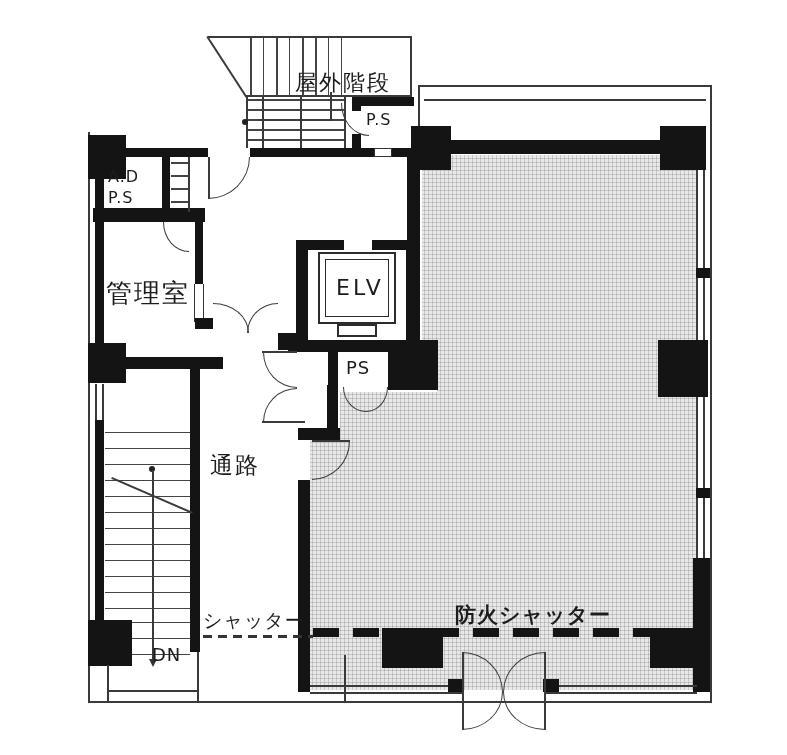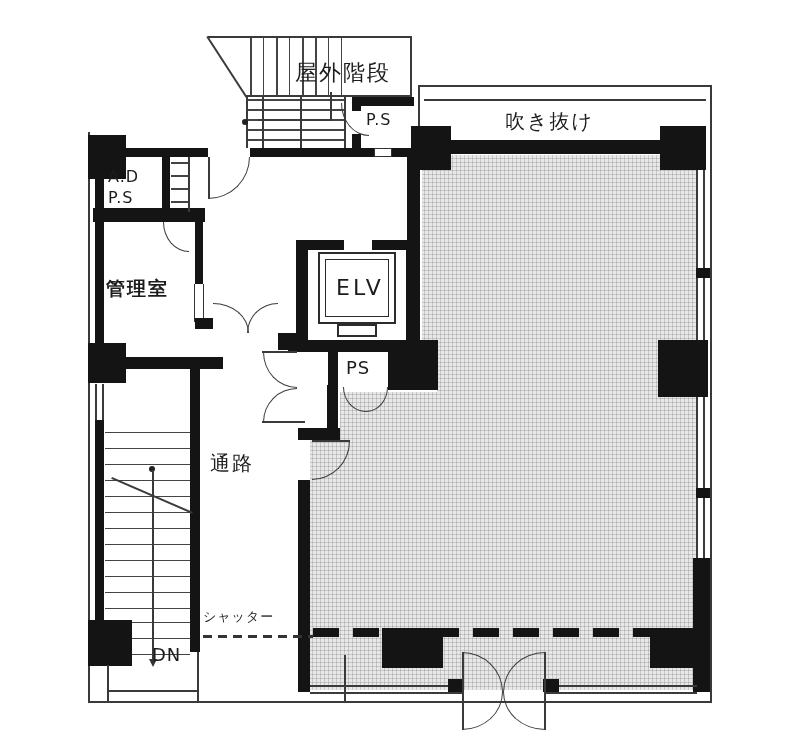--- a/index.html
+++ b/index.html
@@ -165,25 +165,25 @@
   <div class="arc bl" style="left:343px;top:387px;width:23px;height:25px;"></div>
   <div class="arc br" style="left:366px;top:387px;width:22px;height:25px;"></div>
 
   <div class="tl" style="left:462px;top:652px;width:2px;height:78px;"></div>
   <div class="tl" style="left:544px;top:652px;width:2px;height:78px;"></div>
   <div class="arc tr" style="left:462px;top:652px;width:41px;height:40px;"></div>
   <div class="arc br" style="left:462px;top:692px;width:41px;height:38px;"></div>
   <div class="arc tl2" style="left:503px;top:652px;width:42px;height:40px;"></div>
   <div class="arc bl" style="left:503px;top:692px;width:42px;height:38px;"></div>
 
-  <div class="lbl" style="left:295px;top:58px;font-size:22px;">屋外階段</div>
+  <div class="lbl" style="left:295px;top:68px;font-size:22px;">屋外階段</div>
   <div class="lbl" style="left:366px;top:110px;font-size:16px;letter-spacing:1px;">P.S</div>
-  <div class="lbl" style="left:505px;top:108px;font-size:20px;">吹き抜け</div>
   <div class="lbl" style="left:108px;top:166px;font-size:16px;letter-spacing:1px;line-height:21px;">A.D</div>
   <div class="lbl" style="left:108px;top:188px;font-size:16px;letter-spacing:1px;">P.S</div>
-  <div class="lbl" style="left:106px;top:276px;font-size:19px;font-weight:bold;">管理室</div>
+  <div class="lbl" style="left:106px;top:276px;font-size:26px;">管理室</div>
   <div class="lbl" style="left:336px;top:275px;font-size:22px;letter-spacing:3px;text-align:center;">ELV</div>
   <div class="lbl" style="left:346px;top:357px;font-size:18px;letter-spacing:1px;">PS</div>
-  <div class="lbl" style="left:210px;top:450px;font-size:20px;">通路</div>
-  <div class="lbl" style="left:203px;top:608px;font-size:13px;letter-spacing:1px;">シャッター</div>
+  <div class="lbl" style="left:210px;top:450px;font-size:23px;">通路</div>
+  <div class="lbl" style="left:203px;top:608px;font-size:19px;letter-spacing:1px;">シャッター</div>
+  <div class="lbl" style="left:455px;top:601px;font-size:21px;font-weight:bold;letter-spacing:1px;">防火シャッター</div>
   <div class="lbl" style="left:152px;top:644px;font-size:18px;letter-spacing:1px;">DN</div>
 
 </div>
 
 </body></html>

